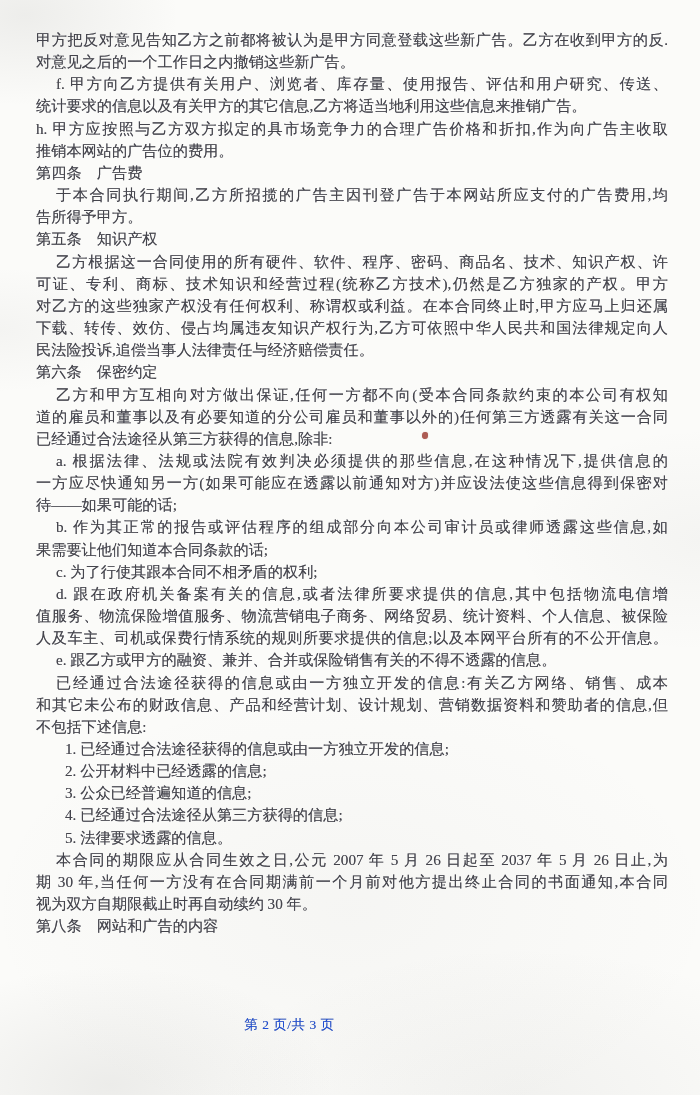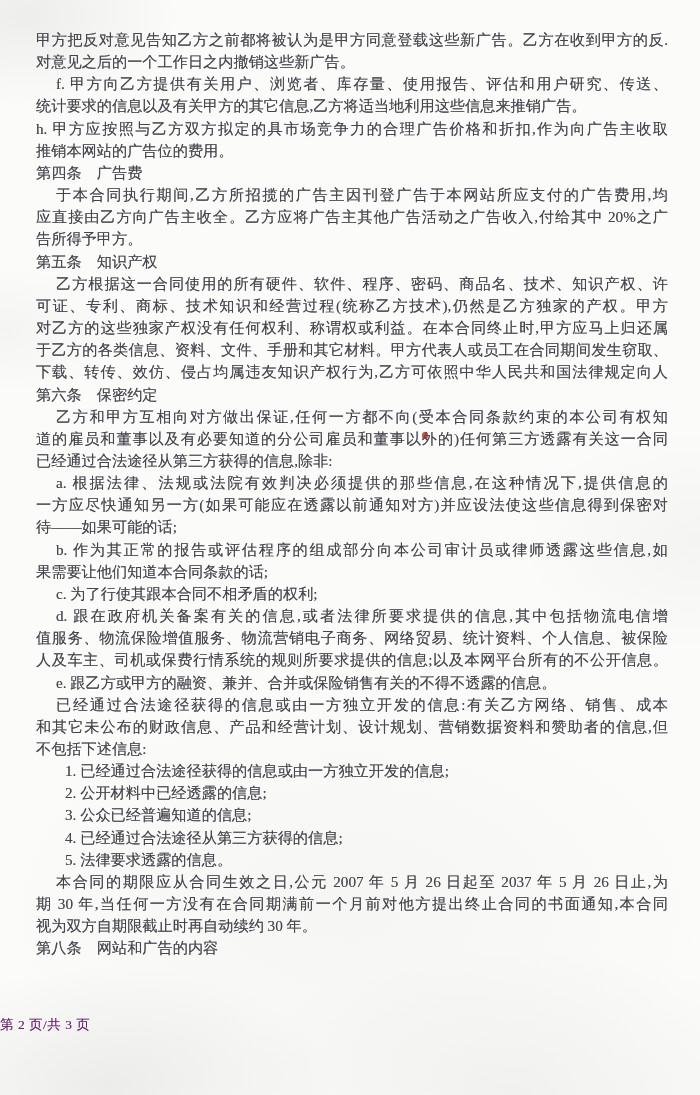--- a/index.html
+++ b/index.html
@@ -25,22 +25,22 @@
   }
   .j{
     white-space:normal;
     text-align:justify;
     text-align-last:justify;
     text-justify:inter-character;
   }
   .i1{text-indent:20px;}
   .i2{text-indent:29px;}
   .footer{
-    position:absolute;top:1016px;left:0;width:579px;
-    font-size:13.5px;color:#701a75;letter-spacing:.5px;
+    position:absolute;top:1016px;left:0;width:579px;text-align:center;
+    font-size:13.5px;color:#1d4ed8;letter-spacing:.5px;
     text-shadow:0 0 .6px rgba(66,66,78,.5);
   }
   .red-dot{
     position:absolute;left:422px;top:432px;width:6px;height:7px;
     border-radius:50% 40% 55% 45%;
     background:#9a352b;opacity:.8;
     box-shadow:0 0 1px rgba(154,53,43,.6);
   }
 </style>
 </head>
@@ -49,28 +49,27 @@
 <div class="paper">
   <div class="textblock">
       <div class="line j">甲方把反对意见告知乙方之前都将被认为是甲方同意登载这些新广告。乙方在收到甲方的反.</div>
       <div class="line">对意见之后的一个工作日之内撤销这些新广告。</div>
       <div class="line j i1">f. 甲方向乙方提供有关用户、浏览者、库存量、使用报告、评估和用户研究、传送、</div>
       <div class="line">统计要求的信息以及有关甲方的其它信息,乙方将适当地利用这些信息来推销广告。</div>
       <div class="line j">h. 甲方应按照与乙方双方拟定的具市场竞争力的合理广告价格和折扣,作为向广告主收取</div>
       <div class="line">推销本网站的广告位的费用。</div>
       <div class="line">第四条　广告费</div>
       <div class="line j i1">于本合同执行期间,乙方所招揽的广告主因刊登广告于本网站所应支付的广告费用,均</div>
-      <div class="line j">应直接由乙方向广告主收全。乙方应将广告主其他广告活动之广告收入,付给其中 20%之广</div>
       <div class="line">告所得予甲方。</div>
       <div class="line">第五条　知识产权</div>
       <div class="line j i1">乙方根据这一合同使用的所有硬件、软件、程序、密码、商品名、技术、知识产权、许</div>
       <div class="line j">可证、专利、商标、技术知识和经营过程(统称乙方技术),仍然是乙方独家的产权。甲方</div>
       <div class="line j">对乙方的这些独家产权没有任何权利、称谓权或利益。在本合同终止时,甲方应马上归还属</div>
-      <div class="line j">于乙方的各类信息、资料、文件、手册和其它材料。甲方代表人或员工在合同期间发生窃取、</div>
       <div class="line j">下载、转传、效仿、侵占均属违友知识产权行为,乙方可依照中华人民共和国法律规定向人</div>
+      <div class="line">民法险投诉,追偿当事人法律责任与经济赔偿责任。</div>
       <div class="line">第六条　保密约定</div>
       <div class="line j i1">乙方和甲方互相向对方做出保证,任何一方都不向(受本合同条款约束的本公司有权知</div>
       <div class="line j">道的雇员和董事以及有必要知道的分公司雇员和董事以外的)任何第三方透露有关这一合同</div>
       <div class="line">已经通过合法途径从第三方获得的信息,除非:</div>
       <div class="line j i1">a. 根据法律、法规或法院有效判决必须提供的那些信息,在这种情况下,提供信息的</div>
       <div class="line j">一方应尽快通知另一方(如果可能应在透露以前通知对方)并应设法使这些信息得到保密对</div>
       <div class="line">待——如果可能的话;</div>
       <div class="line j i1">b. 作为其正常的报告或评估程序的组成部分向本公司审计员或律师透露这些信息,如</div>
       <div class="line">果需要让他们知道本合同条款的话;</div>
       <div class="line i1">c. 为了行使其跟本合同不相矛盾的权利;</div>

